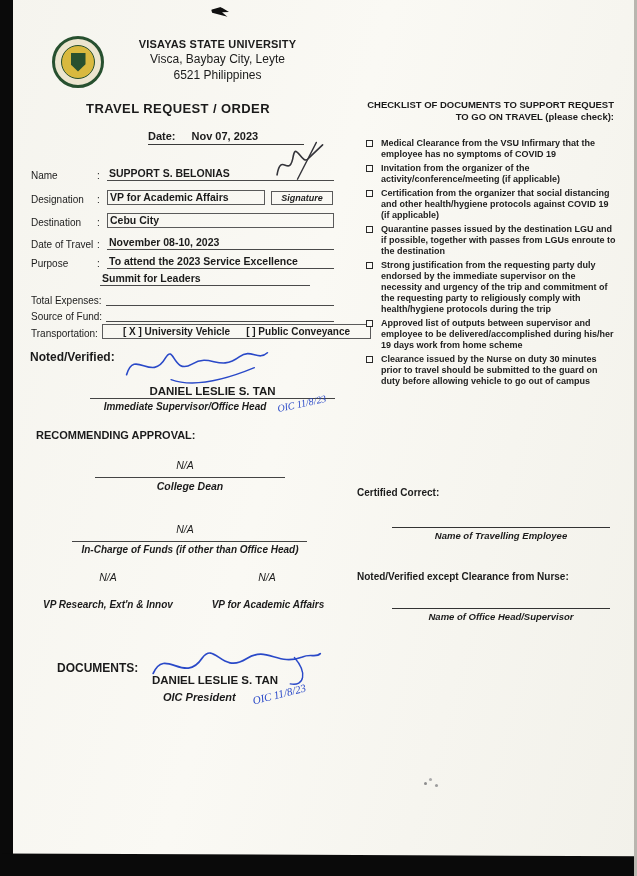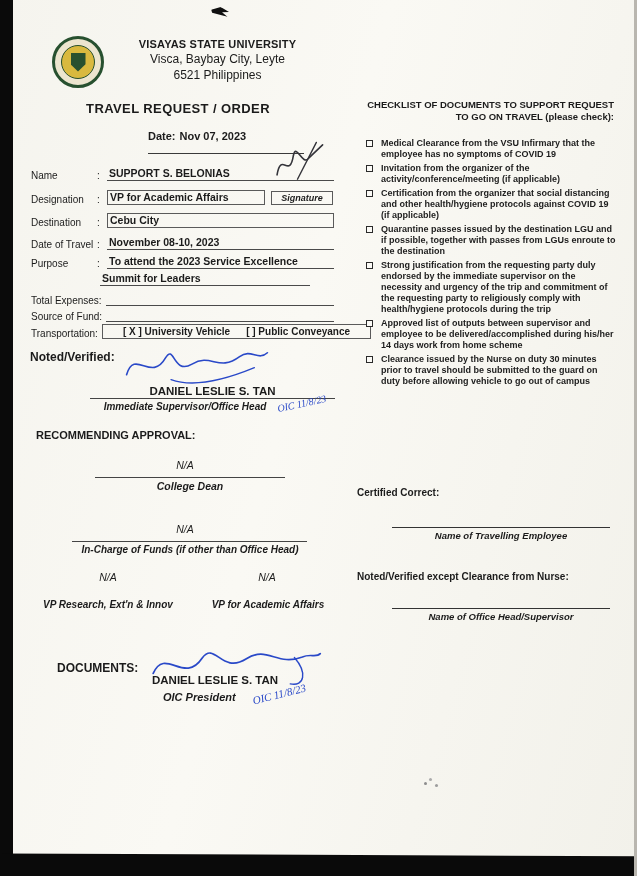--- a/index.html
+++ b/index.html
@@ -25,21 +25,21 @@
                 display:flex; align-items:center; justify-content:center; }
   .logo-shield { width:15px; height:19px; background:#27502f; clip-path:polygon(0 0,100% 0,100% 62%,50% 100%,0 62%); }
   .header-text { position:absolute; left:110px; top:38px; width:215px; text-align:center; }
   .u-name { font-size:11px; font-weight:bold; letter-spacing:.2px; }
   .u-addr { font-size:12px; margin-top:2px; }
 
   
   .form-title { position:absolute; left:28px; top:101px; width:300px; text-align:center;
                 font-size:13px; font-weight:bold; letter-spacing:.4px; }
   .date-row { position:absolute; left:148px; top:130px; width:156px; border-bottom:1px solid #3a3a3a;
-              padding-bottom:11px; font-size:11px; font-weight:bold; display:flex; gap:4px;align-items:center; }
+              padding-bottom:2px; font-size:11px; font-weight:bold; display:flex; gap:16px;align-items:center; }
   .frow { position:absolute; left:31px; width:303px; display:flex; align-items:flex-end; font-size:10px; height:17px; }
   .frow .lbl { width:66px; flex-shrink:0; }
   .frow .col { width:10px; flex-shrink:0; }
   .frow .val { flex:1; font-size:10.5px; font-weight:bold; border-bottom:1px solid #4a4a4a; padding:0 2px 1px 2px; }
   .frow .val.boxed { border:1px solid #5a5a5a; }
   .sig-cell { width:62px; flex-shrink:0; border:1px solid #5a5a5a; font-size:9px; font-style:italic; font-weight:bold;
               text-align:center; padding:1px 7px; margin-left:6px; }
   .uline-row { position:absolute; left:31px; width:303px; display:flex; align-items:flex-end; font-size:10px; height:16px; }
   .uline-row .lbl2 { flex-shrink:0; padding-right:4px; }
   .uline-row .fill { flex:1; border-bottom:1px solid #4a4a4a; height:13px; }
@@ -208,21 +208,21 @@
       <div class="chk-row">
         <span class="chk-box"></span>
         <span class="chk-text">Quarantine passes issued by the destination LGU and if possible, together with passes from LGUs enroute to the destination</span>
       </div>
       <div class="chk-row">
         <span class="chk-box"></span>
         <span class="chk-text">Strong justification from the requesting party duly endorsed by the immediate supervisor on the necessity and urgency of the trip and commitment of the requesting party to religiously comply with health/hygiene protocols during the trip</span>
       </div>
       <div class="chk-row">
         <span class="chk-box"></span>
-        <span class="chk-text">Approved list of outputs between supervisor and employee to be delivered/accomplished during his/her 14 days work from home scheme</span>
+        <span class="chk-text">Approved list of outputs between supervisor and employee to be delivered/accomplished during his/her 19 days work from home scheme</span>
       </div>
       <div class="chk-row">
         <span class="chk-box"></span>
         <span class="chk-text">Clearance issued by the Nurse on duty 30 minutes prior to travel should be submitted to the guard on duty before allowing vehicle to go out of campus</span>
       </div>
     </div>
 
   <div class="rc-label" style="top:487px;">Certified Correct:</div>
   <div class="rc-line" style="top:527px;"></div>
   <div class="rc-line-label" style="top:530px;">Name of Travelling Employee</div>

